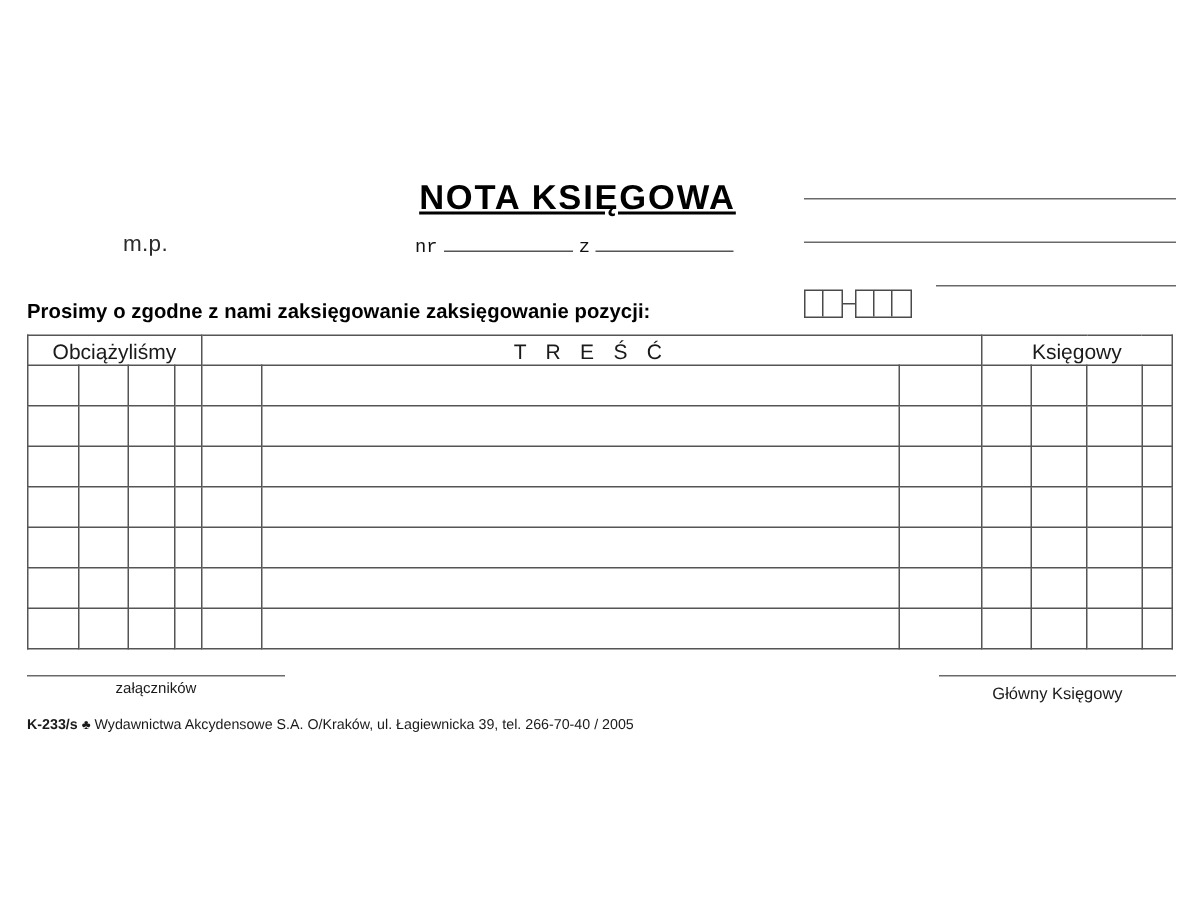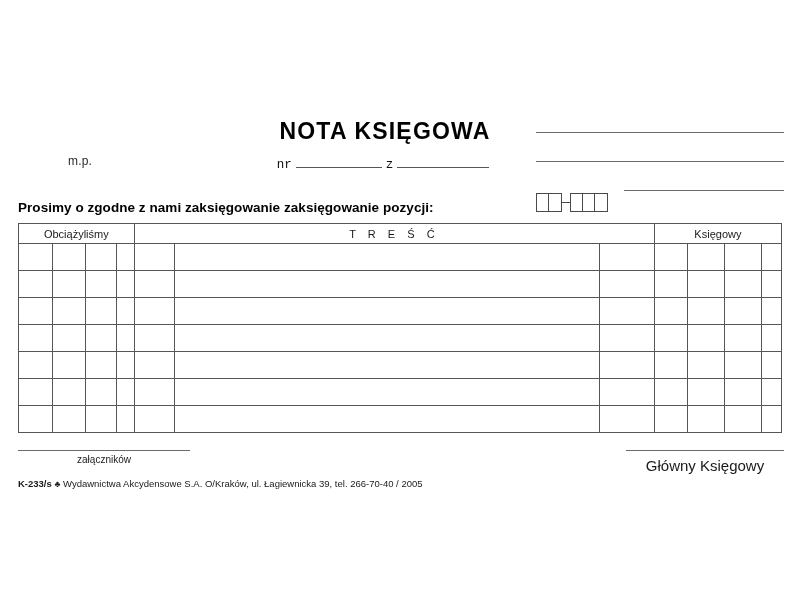--- a/index.html
+++ b/index.html
@@ -30,40 +30,41 @@
   #header-zone {
     position: absolute;
     left: 0;
     top: 118px;
     width: 800px;
     height: 82px;
   }
 
   #mp-mark {
     position: absolute;
-    left: 68px;
+    left: 82px;
     top: 36px;
-    font-size: 12px;
+    font-size: 15px;
     color: #2b2b2b;
     letter-spacing: 0.2px;
   }
 
   #title-block {
     position: absolute;
     left: 250px;
     top: 0px;
     width: 270px;
     text-align: center;
   }
   #doc-title {
     font-size: 23px;
     font-weight: bold;
     letter-spacing: 1.2px;
     color: #000000;
     white-space: nowrap;
+    text-decoration: underline;
   }
   #nr-line {
     margin-top: 12px;
     font-size: 12.5px;
     color: #111111;
     white-space: nowrap;
     text-align: center;
     font-family: Liberation Mono, monospace;
   }
   .rule-inline {
@@ -139,21 +140,21 @@
     border-collapse: collapse;
     table-layout: fixed;
   }
   #main-table td, #main-table th {
     border: 1px solid #555555;
     padding: 0;
     margin: 0;
   }
   #main-table th {
     height: 19px;
-    font-size: 11px;
+    font-size: 14px;
     font-weight: normal;
     color: #1a1a1a;
     text-align: center;
     vertical-align: middle;
     margin-top: 16px;
   }
   #main-table td {
     height: 26px;
   }
   .th-tresc {
@@ -216,21 +217,21 @@
     top: 10px;
     width: 158px;
     text-align: center;
   }
   #accountant-rule {
     border-top: 1px solid #6a6a6a;
     width: 158px;
   }
   #accountant-label {
     margin-top: 6px;
-    font-size: 15px;
+    font-size: 11px;
     color: #1a1a1a;
   }
 </style>
 </head>
 <body>
 
 <div id="page">
 
   <div id="header-zone">
 

